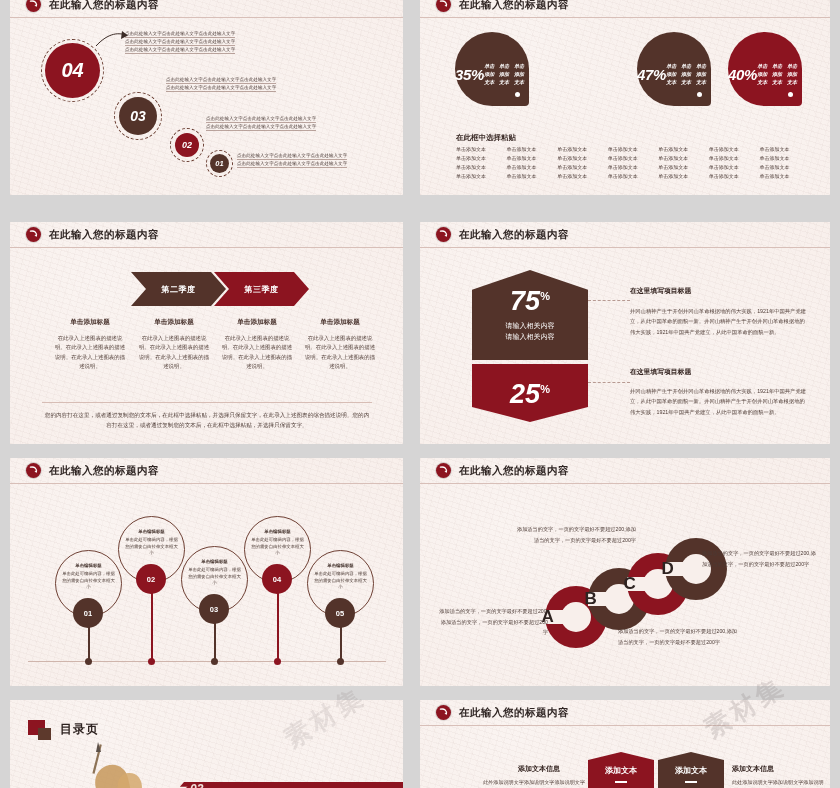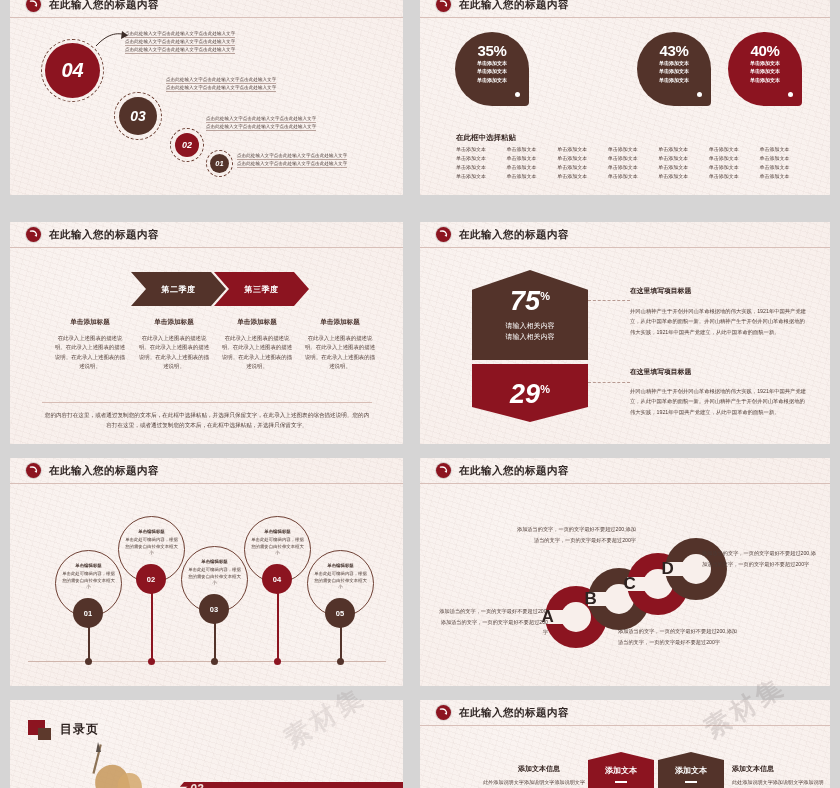--- a/index.html
+++ b/index.html
@@ -64,22 +64,22 @@
     color: #fff; font-weight: bold; font-style: italic; }
   .dashring { position: absolute; border-radius: 50%; border: 1px dashed #6a3f33; }
   .s1-txt { position: absolute; font-size: 4.6px; color: #4a3a36; line-height: 1.55;
     white-space: nowrap; }
   .s1-txt div { border-bottom: .4px solid rgba(110,70,60,.45); display: inline-block; }
 
   
   .drop {
     position: absolute; width: 74px; height: 74px;
     border-radius: 50% 50% 4px 50%;
-    display: flex; flex-direction: column; align-items: center;
-    padding-top: 10px; color: #fff;
+    display: flex; flex-direction: row; align-items: center;
+    padding-top: 10px; color: #fff; font-style: italic;
   }
   .drop .pct { font-size: 15px; font-weight: bold; letter-spacing: -.3px; }
   .drop .ln { font-size: 5px; font-weight: bold; line-height: 1.65; }
   .drop .dot { position: absolute; right: 9px; bottom: 9px; width: 5px; height: 5px;
     border-radius: 50%; background: #fff; }
   .s2-blocktitle { position: absolute; font-size: 7.5px; font-weight: bold; color: #3b2b27; }
   .s2-grid { position: absolute; display: grid; grid-template-columns: repeat(7, 1fr);
     row-gap: 3px; column-gap: 4px; }
   .s2-grid span { font-size: 5px; color: #4c3b36; white-space: nowrap; }
 
@@ -222,21 +222,21 @@
     </div>
 
     <div class="drop" style="left:35px; top:40px; background:#53332a;">
       <span class="pct">35%</span>
       <span class="ln">单击添加文本</span>
       <span class="ln">单击添加文本</span>
       <span class="ln">单击添加文本</span>
       <span class="dot"></span>
     </div>
     <div class="drop" style="left:217px; top:40px; background:#53332a;">
-      <span class="pct">43%</span>
+      <span class="pct">47%</span>
       <span class="ln">单击添加文本</span>
       <span class="ln">单击添加文本</span>
       <span class="ln">单击添加文本</span>
       <span class="dot"></span>
     </div>
     <div class="drop" style="left:308px; top:40px; background:#8c1420;">
       <span class="pct">40%</span>
       <span class="ln">单击添加文本</span>
       <span class="ln">单击添加文本</span>
       <span class="ln">单击添加文本</span>
@@ -331,21 +331,21 @@
         <span>75</span><sup>%</sup>
       </div>
       <div class="sub">
         <div>请输入相关内容</div>
         <div>请输入相关内容</div>
       </div>
     </div>
 
     <div class="hex bot" style="left:52px; top:142px; width:116px; height:58px; background:#8c1420;">
       <div class="num" style="margin-top:2px;">
-        <span>29</span><sup>%</sup>
+        <span>25</span><sup>%</sup>
       </div>
     </div>
 
     <div class="s4-dash" style="left:168px; top:78px; width:42px;"></div>
     <div class="s4-dash" style="left:168px; top:160px; width:42px;"></div>
 
     <div class="s4-t" style="left:210px; top:64px;">在这里填写项目标题</div>
     <div class="s4-b" style="left:210px; top:84px; width:178px;">井冈山精神产生于开创井冈山革命根据地的伟大实践，1921年中国共产党建立，从此中国革命的面貌一新。井冈山精神产生于开创井冈山革命根据地的伟大实践，1921年中国共产党建立，从此中国革命的面貌一新。</div>
 
     <div class="s4-t" style="left:210px; top:145px;">在这里填写项目标题</div>

